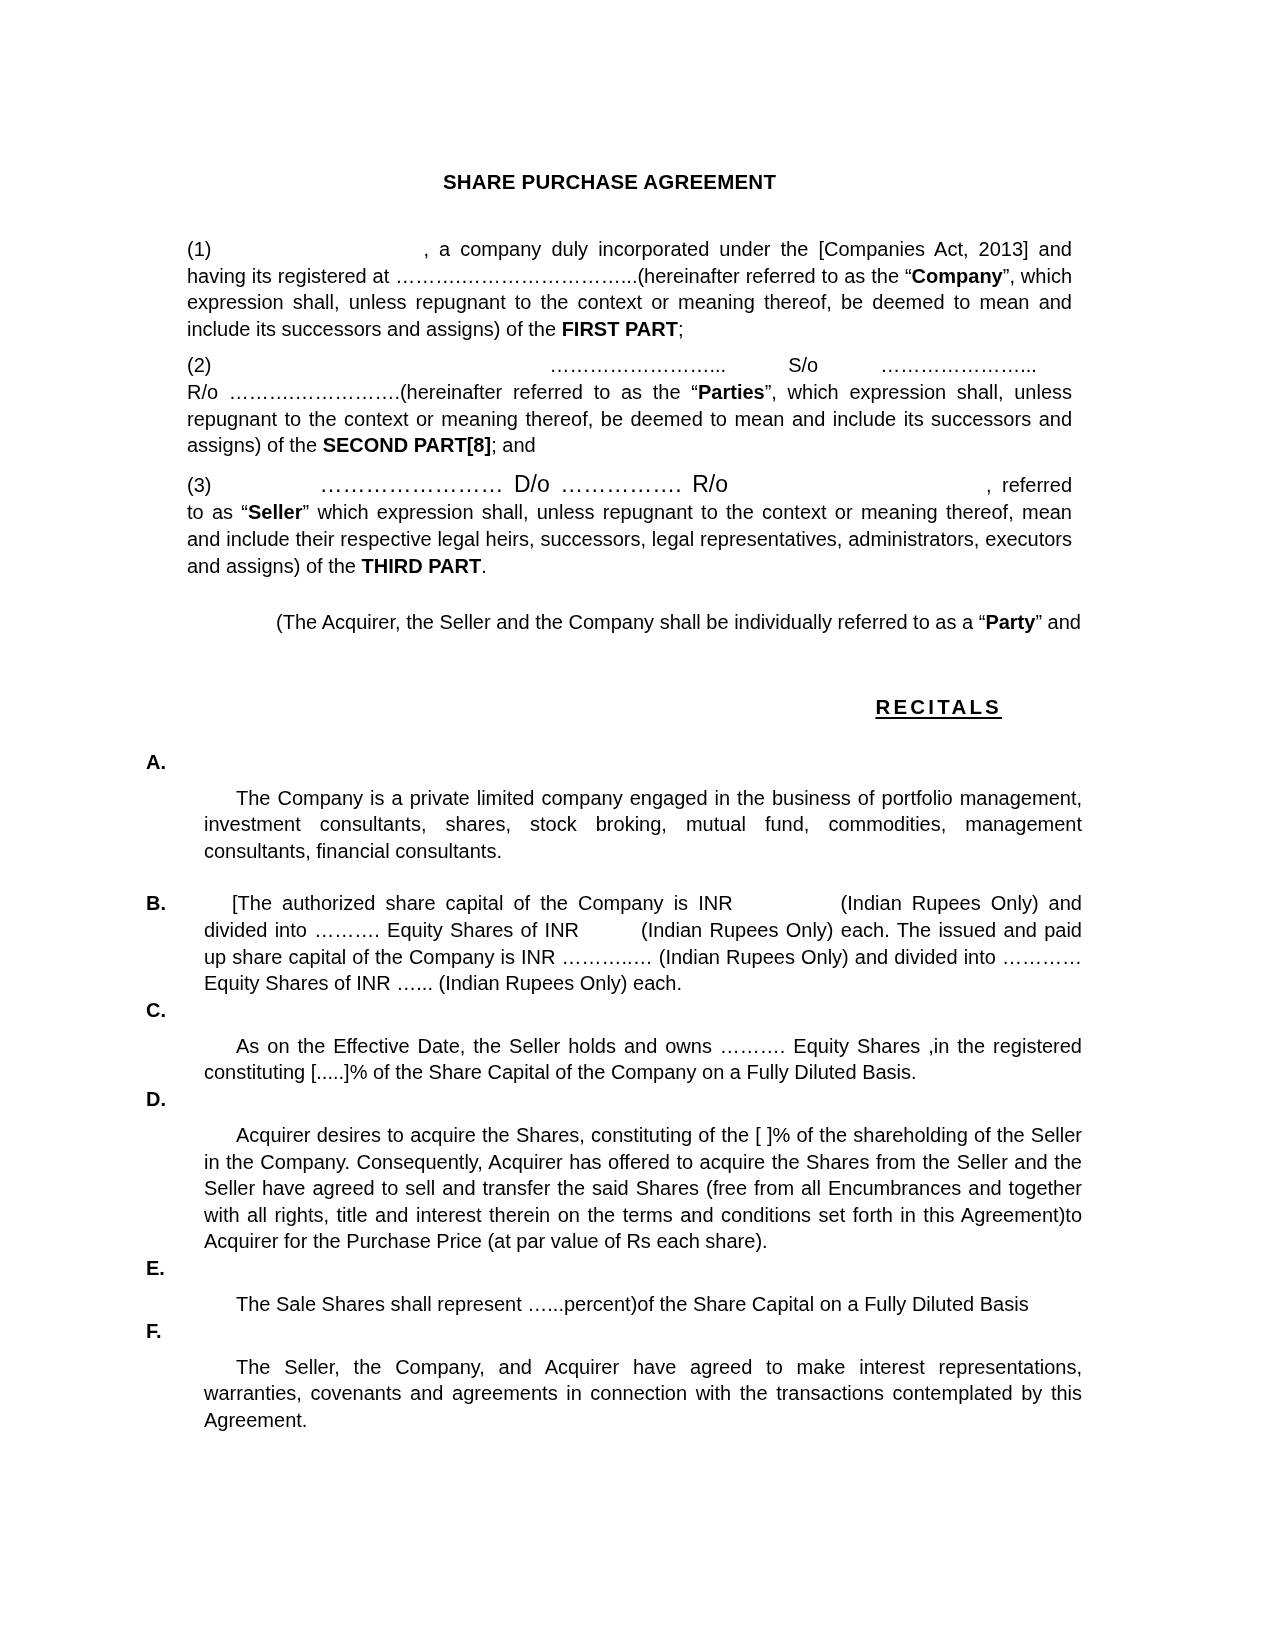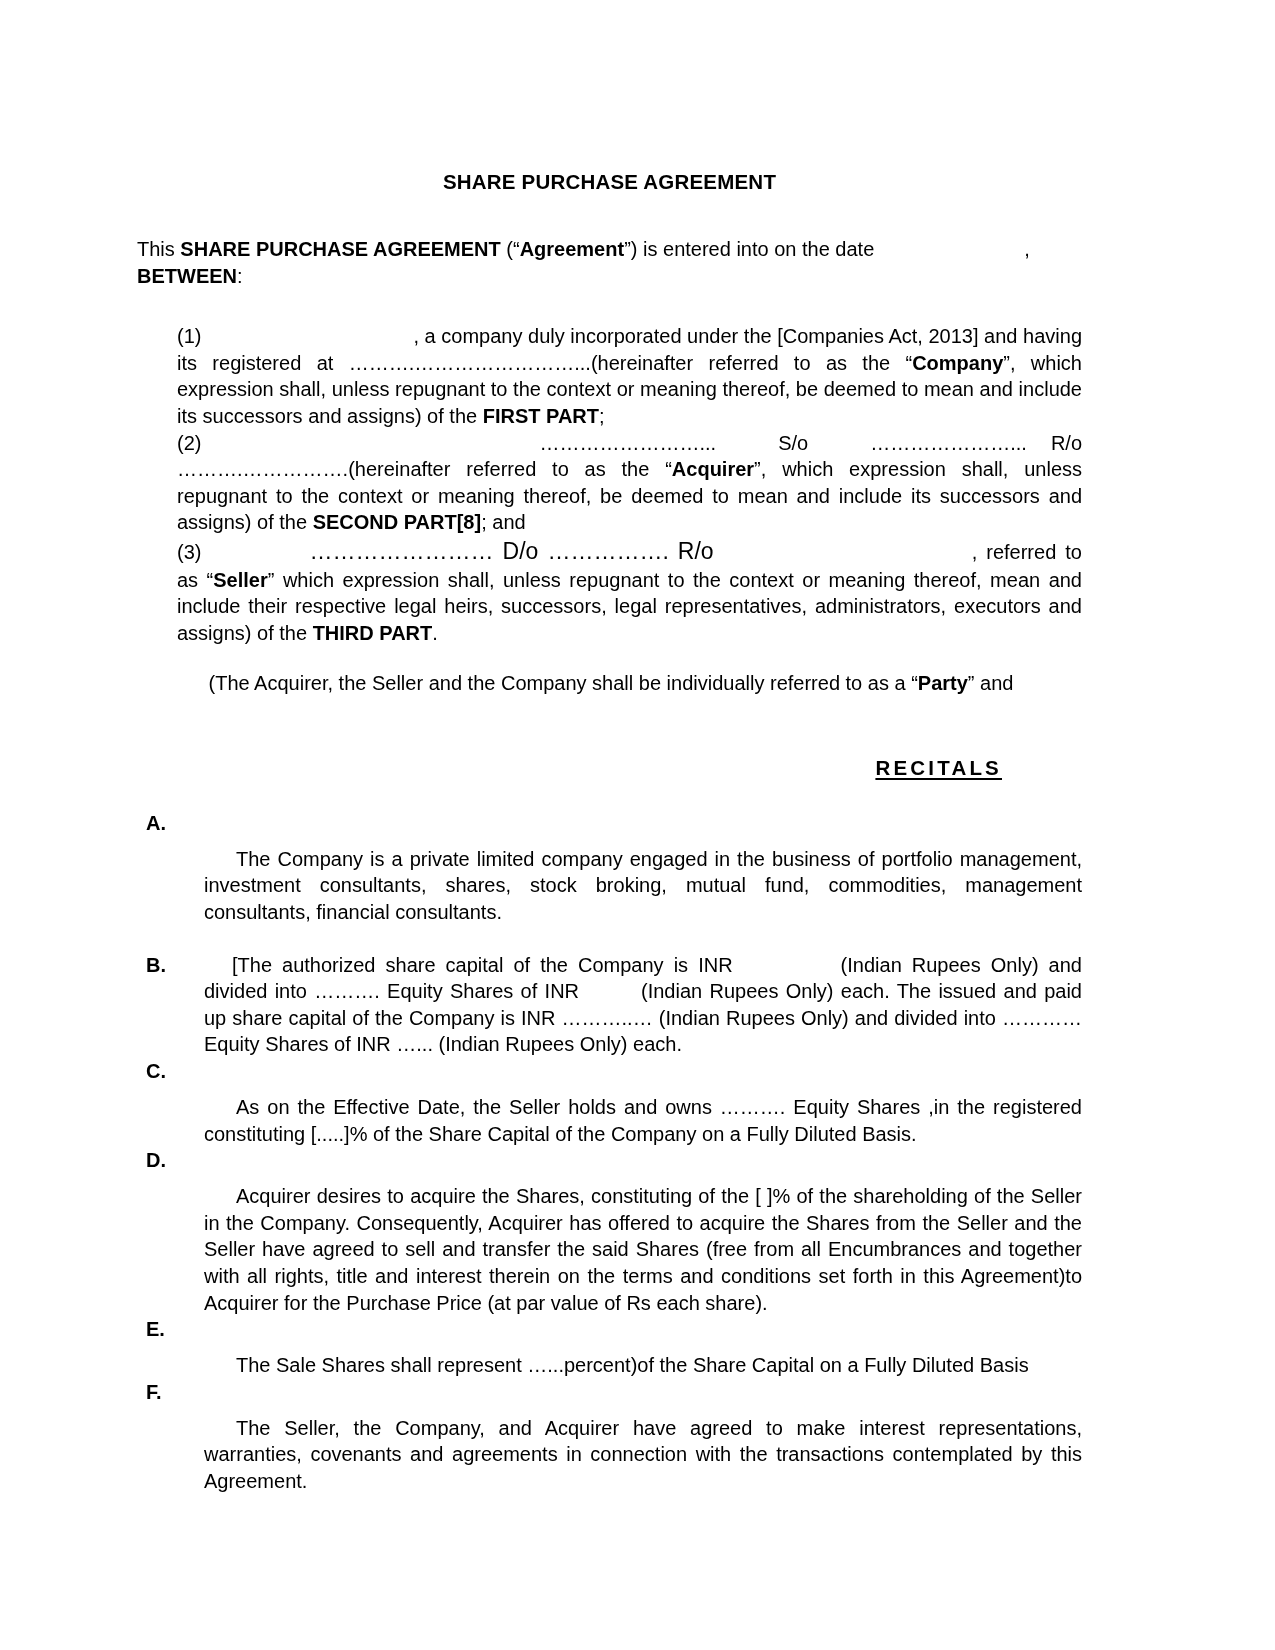--- a/index.html
+++ b/index.html
@@ -50,33 +50,33 @@
   .blank-xs   { display: inline-block; width: 38px; }
 
   .parties {
     margin-left: 40px;
     width: 905px;
   }
   .clause {
     font-size: 20px;
     line-height: 1.33;
     text-align: justify;
-    margin: 0;
+    margin: 10px;
     text-indent: 0;
   }
   .big {
     font-size: 23px;
   }
   .parties-note {
-    margin-top: 24px;
+    margin-top: 30px;
     margin-left: 4px;
     width: 940px;
     font-size: 20px;
     line-height: 1.38;
-    text-align: center;
+    text-align: right;
   }
   .parties-note .l2 { display:block; padding-left: 6px; }
 
   .recitals-head {
     text-align: right;
     font-weight: bold;
     font-size: 20.5px;
     letter-spacing: 3.2px;
     text-decoration: underline;
     text-underline-offset: 3px;
@@ -117,34 +117,30 @@
   .gap-lg { height: 26px; }
 </style>
 </head>
 <body>
 
 <div class="page">
   <div class="content">
 
     <div class="doc-title">SHARE PURCHASE AGREEMENT</div>
 
-    <p class="para intro">
-      <span>This </span><b>SHARE PURCHASE AGREEMENT</b><span> (“</span><b>Agreement</b><span>”) is entered into on the date</span><span class="blank-wide"></span><span>,</span>
-      <span class="line2"><b>BETWEEN</b><span>:</span></span>
-    </p>
 
     <div class="parties">
 
       <p class="clause">
         <span>(1)</span><span class="blank-wide"></span><span class="blank-sm"></span><span>, a company duly incorporated under the [Companies Act, 2013] and having its registered at ……….……………………...(hereinafter referred to as the “</span><b>Company</b><span>”, which expression shall, unless repugnant to the context or meaning thereof, be deemed to mean and include its successors and assigns) of the </span><b>FIRST PART</b><span>;</span>
       </p>
 
       <p class="clause">
         <span>(2)</span><span class="blank-wide"></span><span class="blank-wide"></span><span class="blank-xs"></span><span>……………………...</span><span class="blank-sm"></span><span>S/o</span><span class="blank-sm"></span><span>…………………...</span>
-        <span>R/o</span> <span>……….…………….</span><span>(hereinafter referred to as the “</span><b>Acquirer</b><span>”, which expression shall, unless repugnant to the context or meaning thereof, be deemed to mean and include its successors and assigns) of the </span><b>SECOND PART[8]</b><span>; and</span>
+        <span>R/o</span> <span>……….…………….</span><span>(hereinafter referred to as the “</span><b>Parties</b><span>”, which expression shall, unless repugnant to the context or meaning thereof, be deemed to mean and include its successors and assigns) of the </span><b>SECOND PART[8]</b><span>; and</span>
       </p>
 
       <p class="clause">
         <span>(3)</span><span class="blank-med"></span><span class="big">……………………</span> <span class="big">D/o</span> <span class="big">…………….</span> <span class="big">R/o</span><span class="blank-wide"></span><span class="blank-med"></span><span>, referred to as “</span><b>Seller</b><span>” which expression shall, unless repugnant to the context or meaning thereof, mean and include their respective legal heirs, successors, legal representatives, administrators, executors and assigns) of the </span><b>THIRD PART</b><span>.</span>
       </p>
 
     </div>
 
     <p class="parties-note">
       <span>(The Acquirer, the Seller and the Company shall be individually referred to as a “</span><b>Party</b><span>” and</span>

